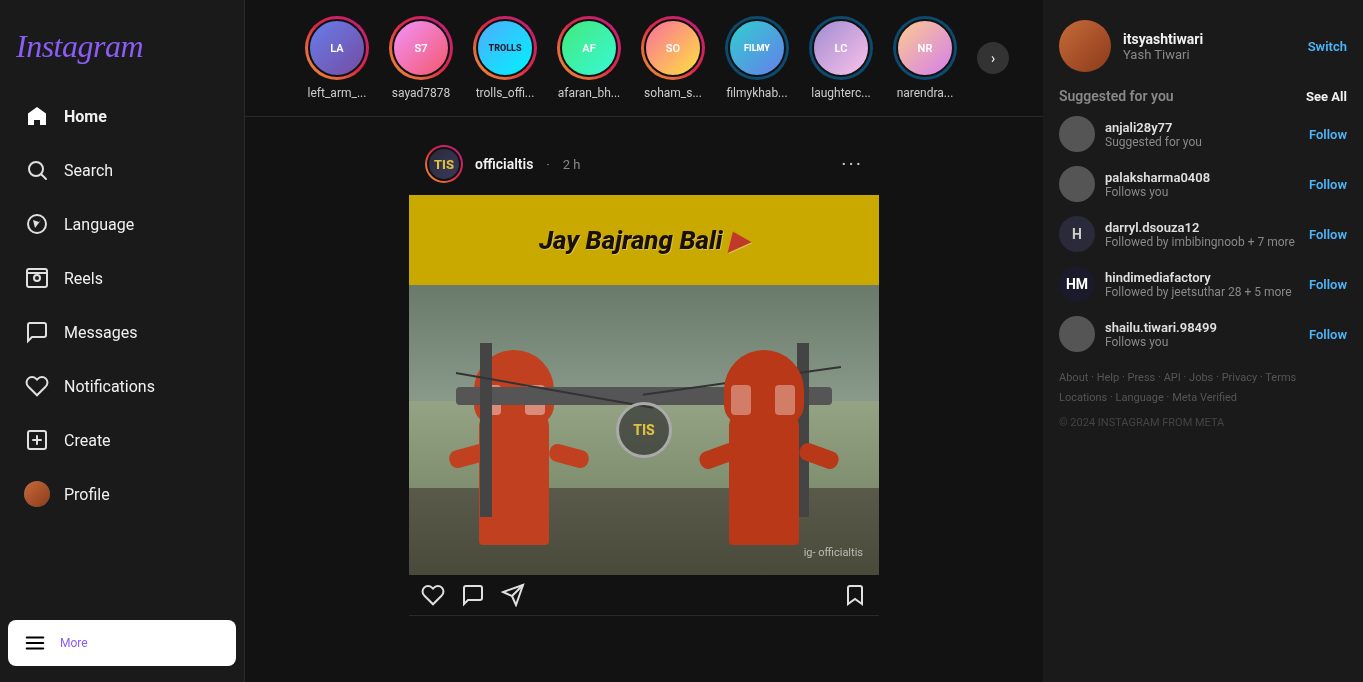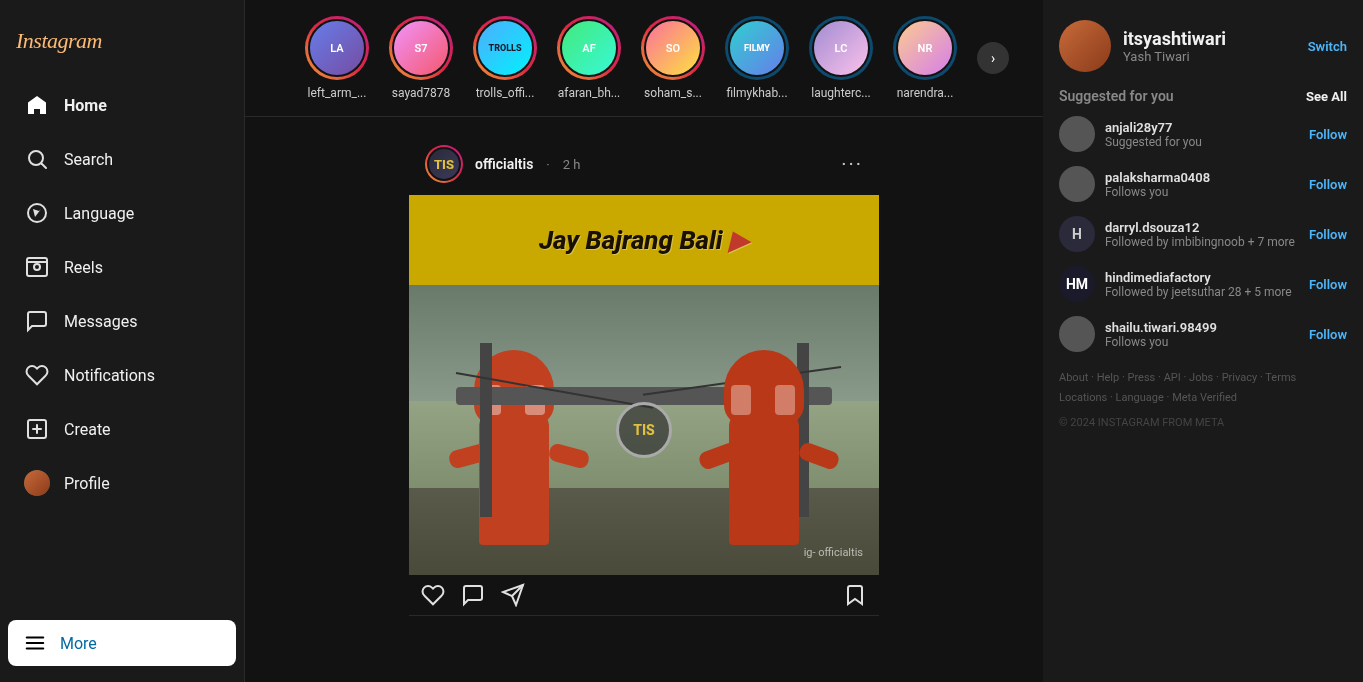--- a/index.html
+++ b/index.html
@@ -88,21 +88,21 @@
       right: 8px;
       display: flex;
       align-items: center;
       gap: 14px;
       padding: 12px 16px;
       background: #fff;
       border-radius: 8px;
       cursor: pointer;
       color: #000;
     }
-    .more-button .nav-label { color: #0369a1; font-size: 16px; }
+    .more-button .nav-label { color: #8b5cf6; font-size: 12px; }
 
     
     .main-content {
       flex: 1;
       height: 682px;
       overflow-y: auto;
       overflow-x: hidden;
       background: #121212;
       padding: 0;
       display: flex;
@@ -367,21 +367,21 @@
     }
     .user-avatar-big {
       width: 52px;
       height: 52px;
       border-radius: 50%;
       background: linear-gradient(135deg, #c76b3a, #8b3a1a);
       overflow: hidden;
     }
     .user-info-name {
       font-weight: 700;
-      font-size: 18px;
+      font-size: 14px;
       color: #f0f0f0;
     }
     .user-info-fullname {
       font-size: 13px;
       color: #888;
     }
     .switch-btn {
       margin-left: auto;
       color: #4cb5f9;
       font-size: 13px;
@@ -451,21 +451,21 @@
     }
 
     
     svg { display: block; }
   </style>
 </head>
 <body>
 
 <nav class="sidebar">
   <div class="sidebar-logo">
-    <span class="logo-text" style="font-family: Georgia, serif; font-style: italic; font-size: 22px; font-weight: 400; color: #fdba74; letter-spacing: -0.5px;">Instagram</span>
+    <span class="logo-text" style="font-family: Georgia, serif; font-style: italic; font-size: 32px; font-weight: 400; color: #8b5cf6; letter-spacing: -0.5px;">Instagram</span>
   </div>
 
   <div class="nav-item active">
     <div class="nav-icon">
       <svg width="24" height="24" viewBox="0 0 24 24" fill="none" stroke="#fff" stroke-width="2.2" stroke-linecap="round" stroke-linejoin="round">
         <path d="M3 9.5L12 3l9 6.5V21H15v-5h-6v5H3V9.5z" fill="#fff" stroke="none"></path>
       </svg>
     </div>
     <span class="nav-label">Home</span>
   </div>

